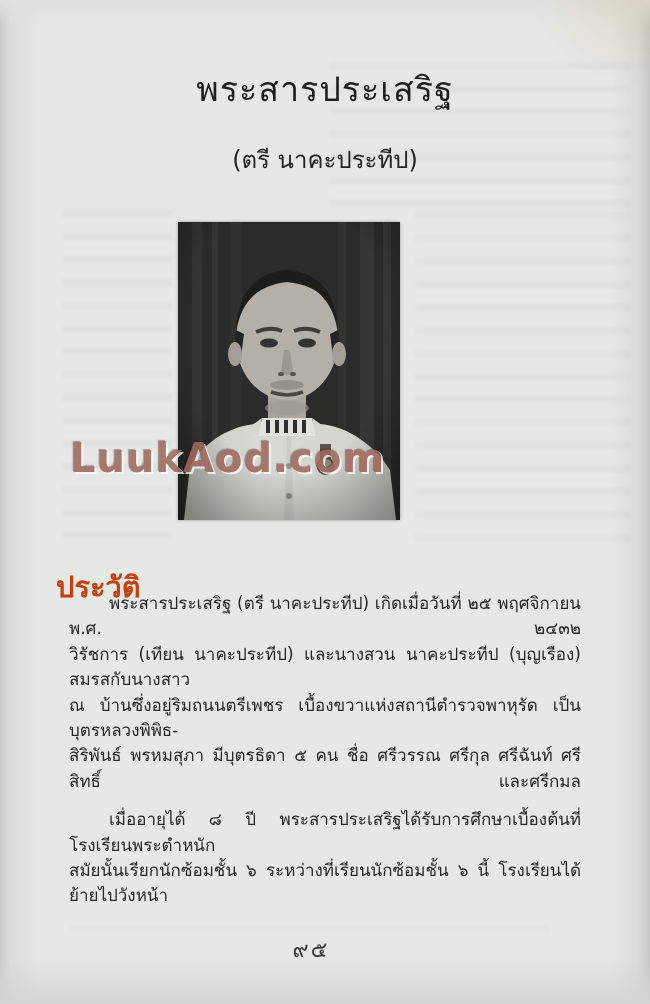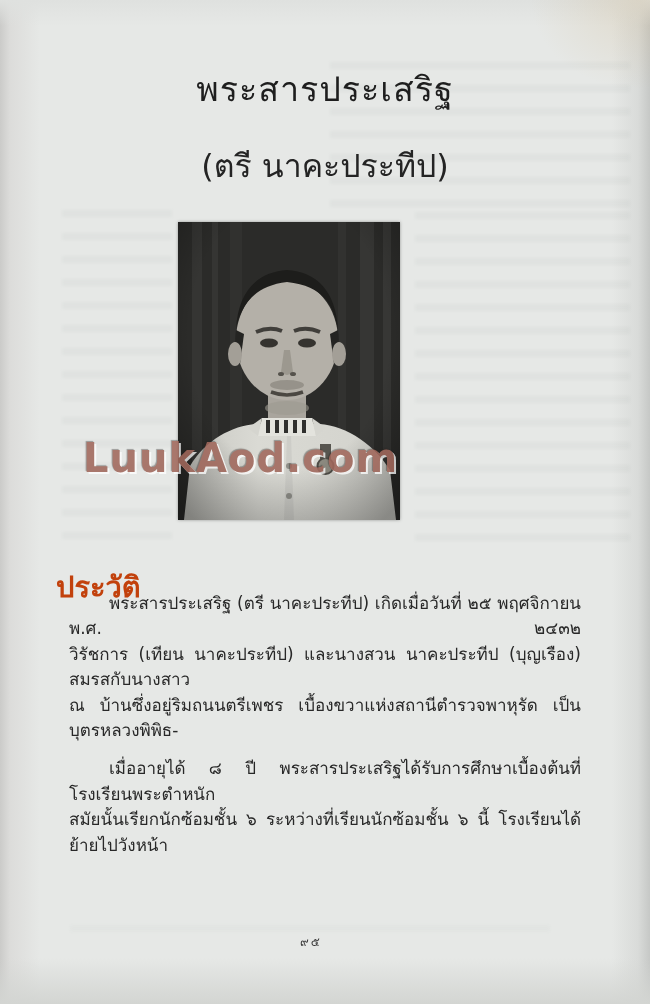--- a/index.html
+++ b/index.html
@@ -28,50 +28,49 @@
   .ghost-b{left:415px;top:212px;width:215px;height:340px;}
   .ghost-c{left:62px;top:210px;width:110px;height:330px;}
   .ghost-d{left:70px;top:925px;width:480px;height:22px;opacity:.3;}
 
   .title{
     position:absolute;left:0;right:0;top:62px;text-align:center;
     font-size:34px;letter-spacing:1px;color:#1e1e1e;font-weight:500;
   }
   .subtitle{
     position:absolute;left:0;right:0;top:140px;text-align:center;
-    font-size:32px;color:#242424;
+    font-size:24px;color:#242424;
   }
   .photo{
     position:absolute;left:178px;top:222px;width:222px;height:298px;
     background:#262624;box-shadow:0 0 3px rgba(0,0,0,.35);
   }
   .photo svg{display:block;width:100%;height:100%;}
   .watermark{
     position:absolute;left:70px;top:435px;z-index:5;
     font-size:40px;font-weight:bold;letter-spacing:1px;
     color:#a1685c;opacity:.88;
     text-shadow:2px 2px 0 rgba(255,255,255,.85), -1px -1px 1px rgba(40,35,33,.45);
-    margin-left:13px;
   }
   .section-heading{
     position:absolute;left:56px;top:544px;
     font-size:29px;font-weight:bold;color:#c2410c;margin-top:20px;
   }
   .bodytext{
     position:absolute;left:56px;top:578px;width:538px;
     font-size:17px;line-height:25.4px;color:#282828;
   }
   .para{margin:13px;}
   .para + .para{margin-top:5px;}
   .line{text-align:justify;text-align-last:justify;white-space:normal;}
   .line.indent{text-indent:40px;}
   .line.last{text-align-last:left;}
   .page-number{
     position:absolute;left:0;top:932px;width:622px;text-align:center;
-    font-size:12px;color:#3a3a3a;letter-spacing:2px;
+    font-size:22px;color:#3a3a3a;letter-spacing:2px;
   }
 </style>
 </head>
 <body>
 
 <div class="shade shade-left"></div>
 <div class="shade shade-right"></div>
 <div class="shade shade-bottom"></div>
 <div class="shade shade-top"></div>
 <div class="shade warm-corner"></div>
@@ -156,20 +155,21 @@
 
 <div class="watermark">LuukAod.com</div>
 
 <div class="section-heading">ประวัติ</div>
 
 <div class="bodytext">
   <div class="para">
     <div class="line indent">พระสารประเสริฐ (ตรี นาคะประทีป) เกิดเมื่อวันที่ ๒๕ พฤศจิกายน พ.ศ. ๒๔๓๒</div>
     <div class="line">วิรัชการ (เทียน นาคะประทีป) และนางสวน นาคะประทีป (บุญเรือง) สมรสกับนางสาว</div>
     <div class="line">ณ บ้านซึ่งอยู่ริมถนนตรีเพชร เบื้องขวาแห่งสถานีตำรวจพาหุรัด เป็นบุตรหลวงพิพิธ-</div>
+    <div class="line">สิริพันธ์ พรหมสุภา มีบุตรธิดา ๕ คน ชื่อ ศรีวรรณ ศรีกุล ศรีฉันท์ ศรีสิทธิ์ และศรีกมล</div>
   </div>
   <div class="para">
     <div class="line indent">เมื่ออายุได้ ๘ ปี พระสารประเสริฐได้รับการศึกษาเบื้องต้นที่โรงเรียนพระตำหนัก</div>
     <div class="line">สมัยนั้นเรียกนักซ้อมชั้น ๖ ระหว่างที่เรียนนักซ้อมชั้น ๖ นี้ โรงเรียนได้ย้ายไปวังหน้า</div>
 
   </div>
 </div>
 
 <div class="page-number">๙๕</div>
 

